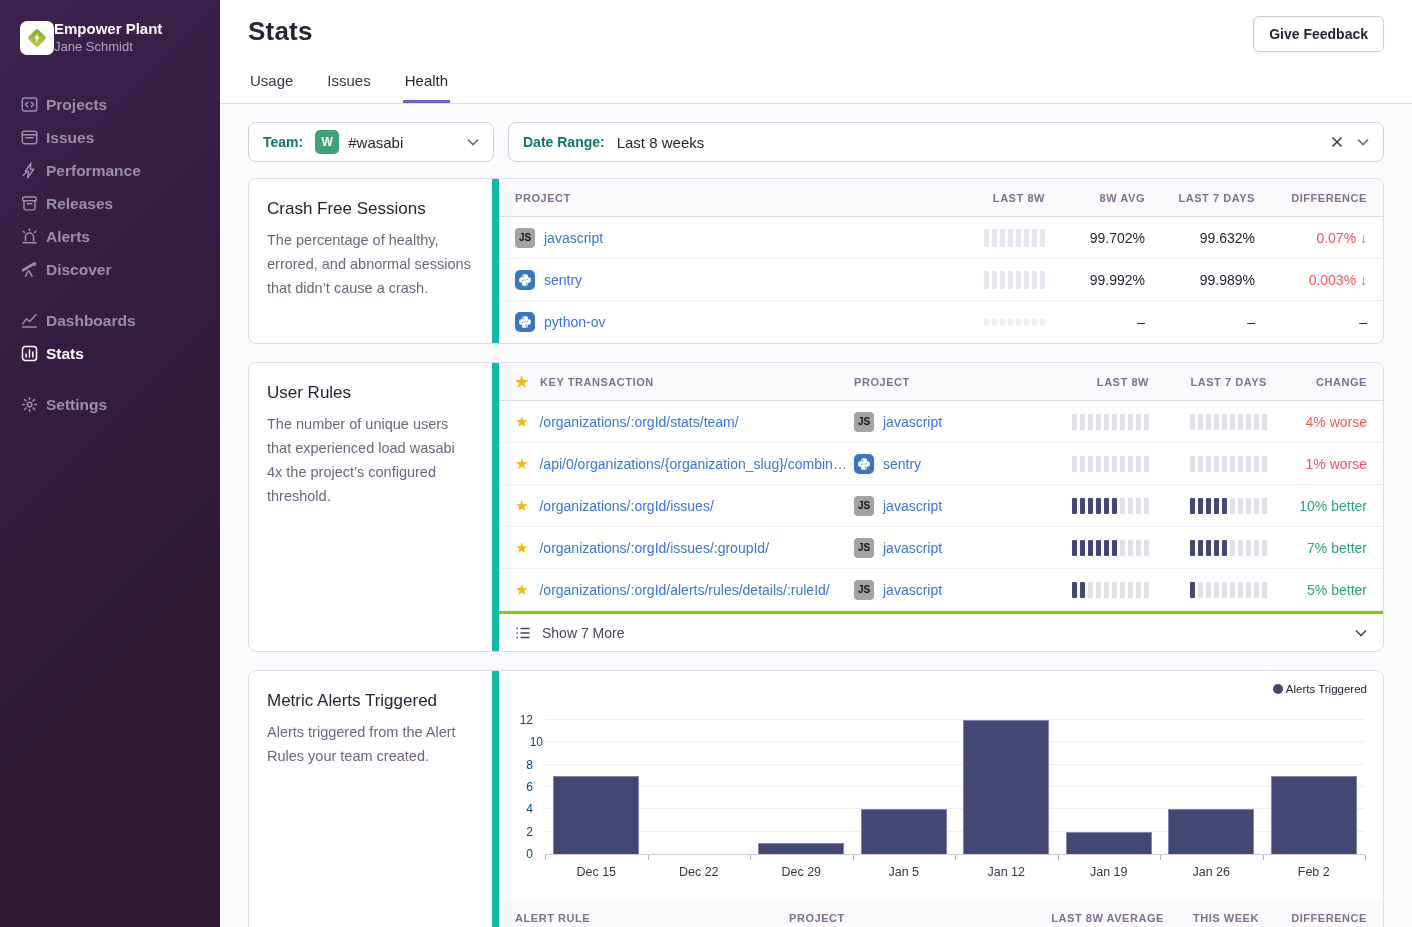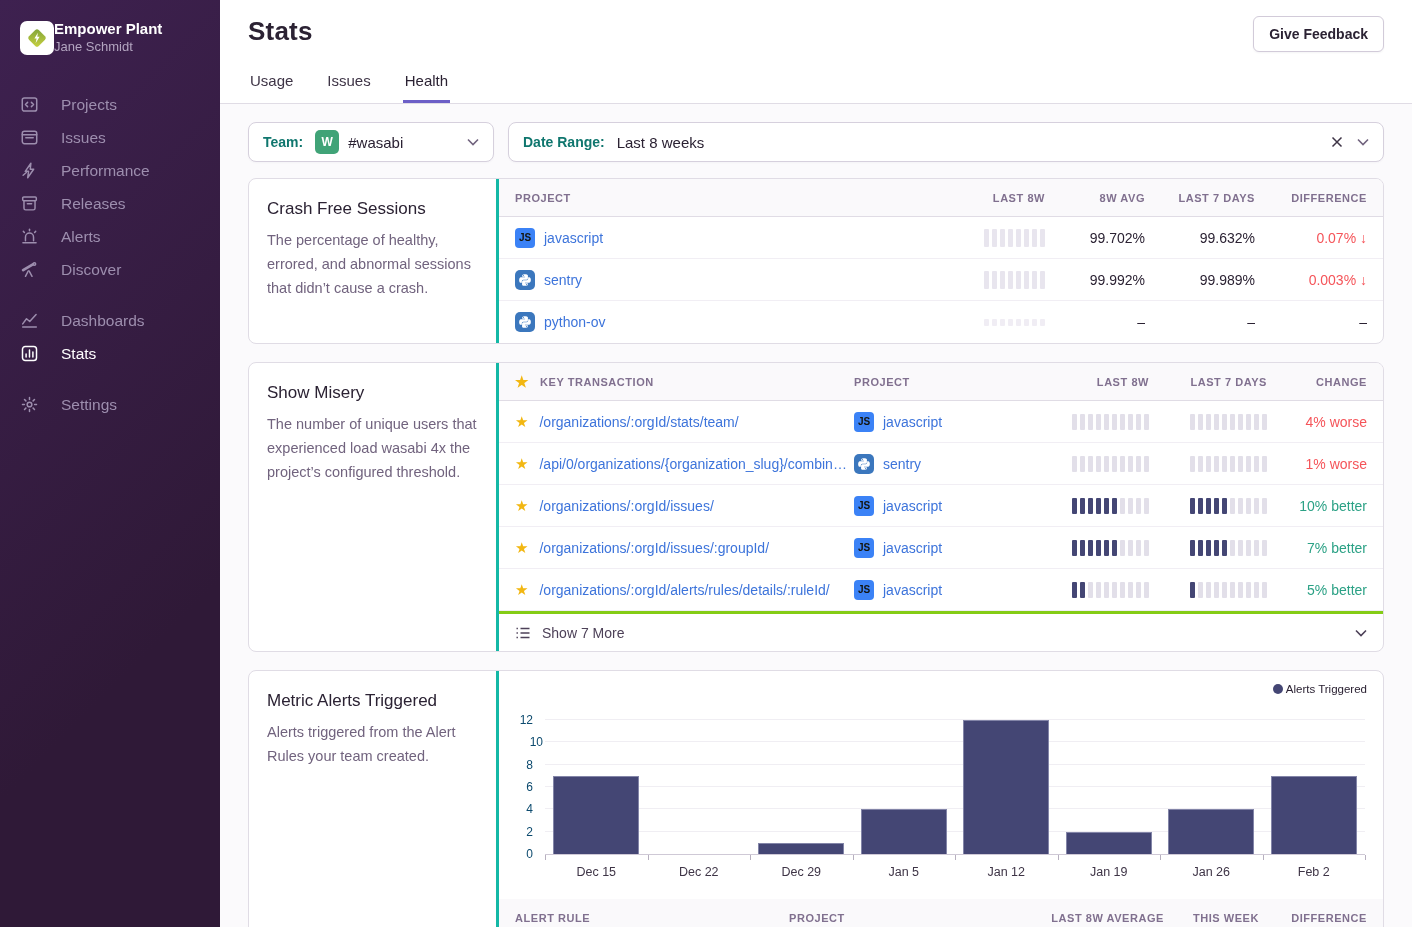--- a/index.html
+++ b/index.html
@@ -9,22 +9,22 @@
 
   
   .sidebar { width:220px; flex:0 0 220px; height:100%;
     background:linear-gradient(315deg,#2f1937 30%,#3e2150 100%); color:#9d8eae; }
   .org { display:flex; align-items:center; gap:0; padding:20px 14px 8px 20px; }
   .org-logo { width:34px; height:34px; background:#fff; border-radius:7px;
     display:flex; align-items:center; justify-content:center; flex:0 0 34px; }
   .org-meta .org-name { color:#fff; font-weight:700; font-size:15px; line-height:1.25; }
   .org-meta .org-user { color:#b3a5c0; font-size:13px; line-height:1.3; }
   .nav { margin-top:24px; }
-  .nav-item { display:flex; align-items:center; gap:22px; padding:7px 20px; font-size:15.5px;
-    cursor:pointer; line-height:1.1; }
+  .nav-item { display:flex; align-items:center; gap:7px; padding:7px 20px; font-size:15.5px;
+    cursor:pointer; line-height:1.1;font-weight:bold; }
   .nav-item .ni { width:19px; height:19px; display:flex; align-items:center; justify-content:center; }
   .nav-item svg { width:17px; height:17px; stroke:currentColor; fill:none; stroke-width:1.4;
     stroke-linecap:round; stroke-linejoin:round; }
   .nav-item.active { color:#ffffff; }
   .nav-gap { height:18px; }
   .nav-gap-lg { height:18px; }
 
   
   .main { flex:1; display:flex; flex-direction:column; min-width:0; background:#fbfafc; }
   .page-header { background:#fff; padding:16px 28px 0 28px; border-bottom:1px solid #e0dce5; }
@@ -50,40 +50,40 @@
     font-size:12px; font-weight:700; display:flex; align-items:center; justify-content:center; margin-right:9px; }
   .filter-value { font-size:15px; color:#2b2233; }
   .filter-right { margin-left:auto; display:flex; align-items:center; gap:14px; }
   .chev svg, .xic svg { display:block; }
   .chev svg { stroke:#71637e; }
   .xic svg { stroke:#3e3446; }
 
   
   .panel { display:flex; background:#fff; border:1px solid #e0dce5; border-radius:8px;
     margin-bottom:18px; overflow:hidden; }
-  .panel-info { width:250px; flex:0 0 250px; border-right:3px solid #14b8a6; padding:20px 18px; }
+  .panel-info { width:250px; flex:0 0 250px; border-right:7px solid #14b8a6; padding:20px 18px; }
   .panel-title { font-size:17px; font-weight:400; color:#2b2233; margin-bottom:9px; }
   .panel-desc { font-size:14.5px; color:#71637e; line-height:1.66; }
   .panel-body { flex:1; min-width:0; }
 
   .thead { display:grid; align-items:center; height:38px; background:#faf9fb;
     border-bottom:1px solid #e0dce5; padding:0 16px; color:#80708f; font-size:11px; font-weight:700;
     letter-spacing:.05em; }
   .trow { display:grid; align-items:center; height:42px; border-bottom:1px solid #f1eef4; padding:0 16px;
     font-size:14px; }
   .trow:last-child { border-bottom:0; }
   .c-r { text-align:right; justify-self:end; }
 
   .grid-crash { grid-template-columns:minmax(0,1fr) 125px 100px 110px 112px; }
   .grid-misery { grid-template-columns:minmax(0,1fr) 175px 120px 118px 100px; }
   .grid-alerts { grid-template-columns:minmax(0,1fr) 215px 160px 95px 108px; }
 
   .proj { display:flex; align-items:center; gap:9px; min-width:0; }
   .proj a, .txn a { color:#3d74db; text-decoration:none; font-size:14px; }
-  .js-badge { width:20px; height:20px; border-radius:4px; background:#3b82f6; color:#14140d;
+  .js-badge { width:20px; height:20px; border-radius:4px; background:#a3a3a3; color:#14140d;
     font-size:10px; font-weight:800; display:flex; align-items:center; justify-content:center; flex:0 0 20px; }
   .py-badge { width:20px; height:20px; border-radius:5px; background:#3b77bd; display:flex;
     align-items:center; justify-content:center; flex:0 0 20px; }
   .py-badge svg { width:14px; height:14px; fill:#fff; }
 
   .sparkline { display:flex; gap:3px; justify-content:flex-end; align-items:flex-end; }
   .sparkline .sp { width:5px; height:18px; border-radius:1px; background:#e8e5ee; }
   .sparkline .sp.faded { background:#f0edf4; height:7px; }
 
   .diff-down { color:#f55459; }
@@ -372,21 +372,21 @@
               </div>
             <div class="c-r dash">–</div>
             <div class="c-r dash">–</div>
             <div class="c-r dash">–</div>
           </div>
         </div>
       </section>
 
       <section class="panel">
         <div class="panel-info">
-          <div class="panel-title">Show Misery</div>
+          <div class="panel-title">User Rules</div>
           <p class="panel-desc">The number of unique users that experienced load wasabi 4x the project’s configured threshold.</p>
         </div>
         <div class="panel-body">
           <div class="thead grid-misery">
             <div class="th-txn">
                 <span class="star">★</span>
                 <span>KEY TRANSACTION</span>
               </div>
             <div>PROJECT</div>
             <div class="c-r">LAST 8W</div>

